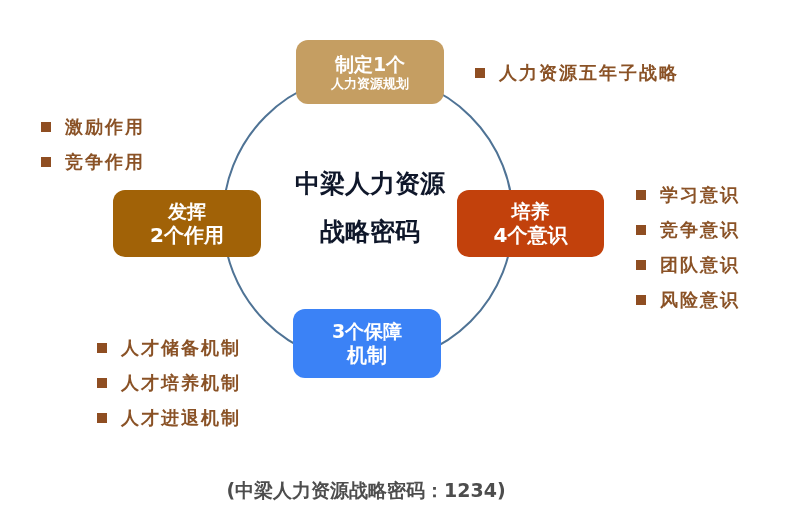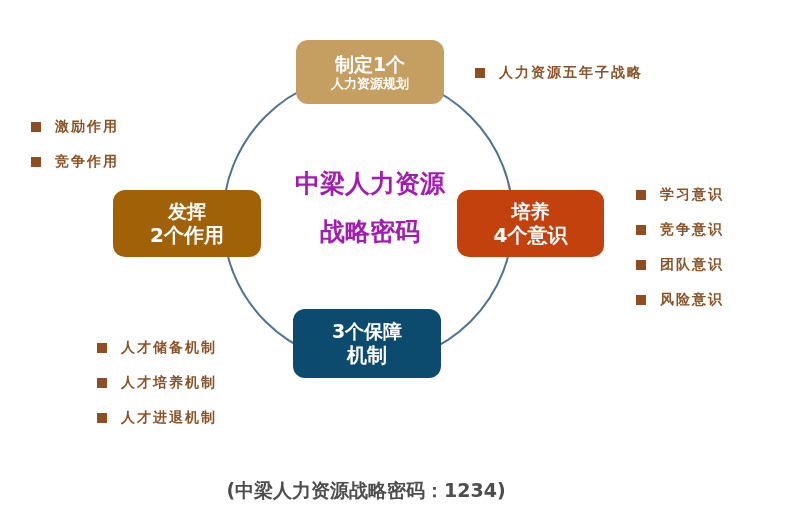--- a/index.html
+++ b/index.html
@@ -26,52 +26,52 @@
     align-items: center;
     line-height: 1.2;
   }
   .node .l1 { font-size: 19px; }
   .node .l2 { font-size: 13px; }
   .node.big .l2 { font-size: 20px; }
 
   .node-top    { left: 296px; top: 40px;  width: 148px; height: 64px; background: #c59e62; }
   .node-left   { left: 113px; top: 190px; width: 148px; height: 67px; background: #a16207; }
   .node-right  { left: 457px; top: 190px; width: 147px; height: 67px; background: #c2410c; }
-  .node-bottom { left: 293px; top: 309px; width: 148px; height: 69px; background: #0c4a6e; }
+  .node-bottom { left: 293px; top: 309px; width: 148px; height: 69px; background: #3b82f6; }
 
   .center-title {
     position: absolute;
     left: 272px; top: 160px;
     width: 196px;
     text-align: center;
-    color: #a21caf;
+    color: #0f172a;
     font-weight: bold;
     font-size: 25px;
     line-height: 48px;
   }
 
   .bullets { position: absolute; list-style: none; }
   .bullets li {
     display: flex; align-items: center;
     color: #8a5226;
     font-weight: bold;
-    font-size: 14px;
+    font-size: 18px;
     letter-spacing: 2px;
     height: 35px;
   }
   .bullets .sq {
     display: inline-block;
     width: 10px; height: 10px;
     background: #8f4e22;
     margin-right: 14px;
     flex-shrink: 0;
   }
 
   .b-top    { left: 475px; top: 55px; }
-  .b-left   { left: 31px;  top: 109px; text-align: right; }
+  .b-left   { left: 41px;  top: 109px; text-align: right; }
   .b-right  { left: 636px; top: 177px; }
   .b-bottom { left: 97px; top: 330px; }
 
   .caption {
     position: absolute;
     left: 0; top: 478px;
     width: 732px;
     text-align: center;
     color: #4d4d4d;
     font-weight: bold;

